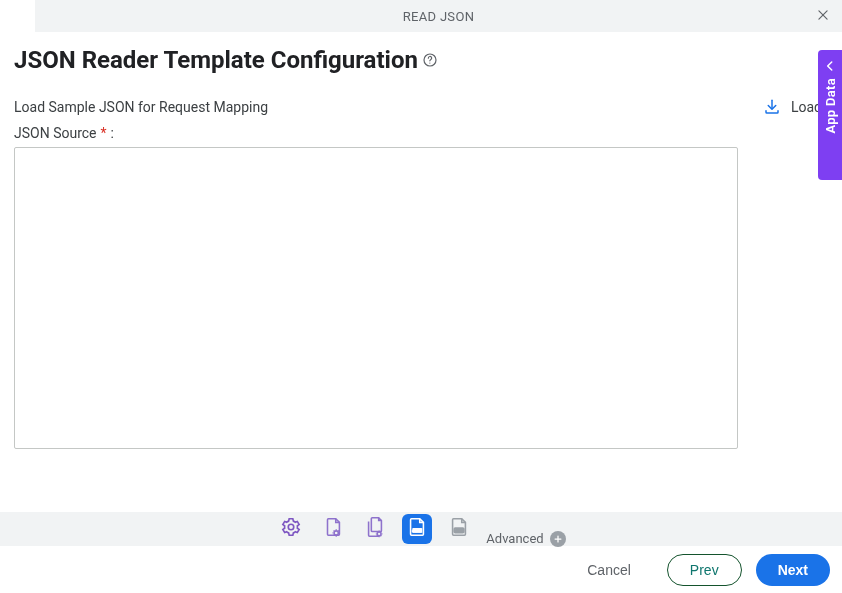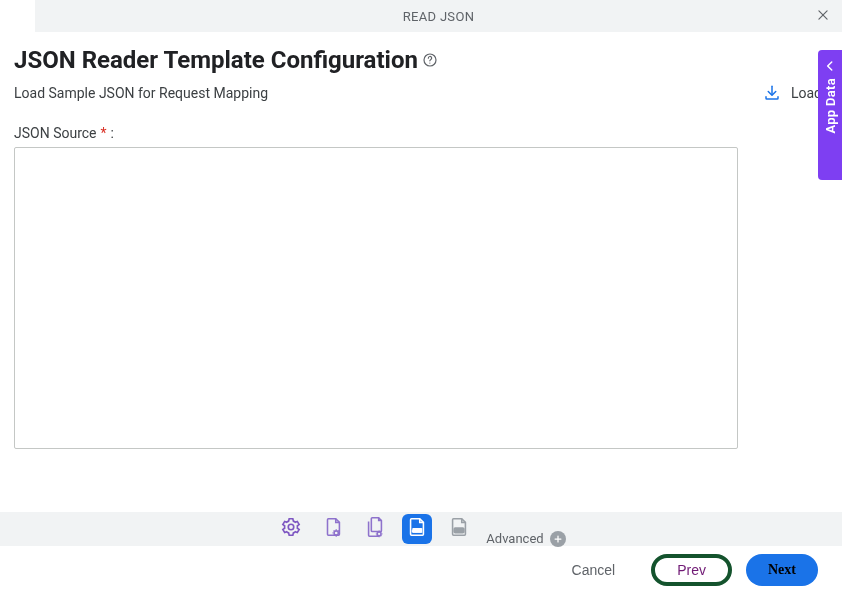--- a/index.html
+++ b/index.html
@@ -51,21 +51,21 @@
       font-weight: 700;
       color: #202124;
     }
     .help-icon {
       color: #5f6368;
       width: 16px; height: 16px;
       display: inline-flex;
     }
     .help-icon svg { width: 16px; height: 16px; }
     .sub-row {
-      margin-top: 10px;
+      margin-top: 24px;
       display: flex;
       justify-content: space-between;
       align-items: center;
     }
     .subtitle {
       font-size: 14px;
       color: #3c4043;
     }
     .load-btn {
       display: flex;
@@ -77,21 +77,21 @@
     .load-btn .download-icon {
       width: 18px; height: 18px;
       color: #1a73e8;
     }
     .load-btn .download-icon svg { width: 18px; height: 18px; }
     .load-label {
       color: #3c4043;
       font-size: 14px;
     }
     .field-label-row {
-      margin-top: 23px;
+      margin-top: 9px;
       font-size: 14px;
       color: #3c4043;
       display: flex;
       align-items: center;
       gap: 4px;
     }
     .req-star { color: #d93025; }
     .json-textarea {
       margin-top: 6px;
       width: 724px;
@@ -154,45 +154,44 @@
     .plus-circle svg { width: 10px; height: 10px; color: #fff; }
 
     .action-row {
       position: absolute;
       left: 0; right: 0; bottom: 0;
       height: 47px;
       display: flex;
       align-items: center;
       justify-content: flex-end;
       gap: 14px;
-      padding-right: 24px;
+      padding-right: 12px;
     }
     .btn {
       height: 32px;
       padding: 0 22px;
       border-radius: 16px;
       font-size: 14px;
       cursor: pointer;
       display: inline-flex;
       align-items: center;
       justify-content: center;
       border: none;
       background: transparent;
     }
     .btn.text { color: #5f6368; }
     .btn.outline {
-      border: 4px solid #14532d;
-      color: #701a75;
+      border: 1px solid #14532d;
+      color: #0f766e;
       background: #fff;
     }
     .btn.primary {
       background: #1a73e8;
-      color: #000000;
+      color: #ffffff;
       font-weight: 600;
-      font-family: Liberation Serif, serif;
     }
 
     .side-tab {
       position: absolute;
       right: 0;
       top: 50px;
       width: 24px;
       height: 130px;
       background: #7e3ff2;
       border-top-left-radius: 4px;

